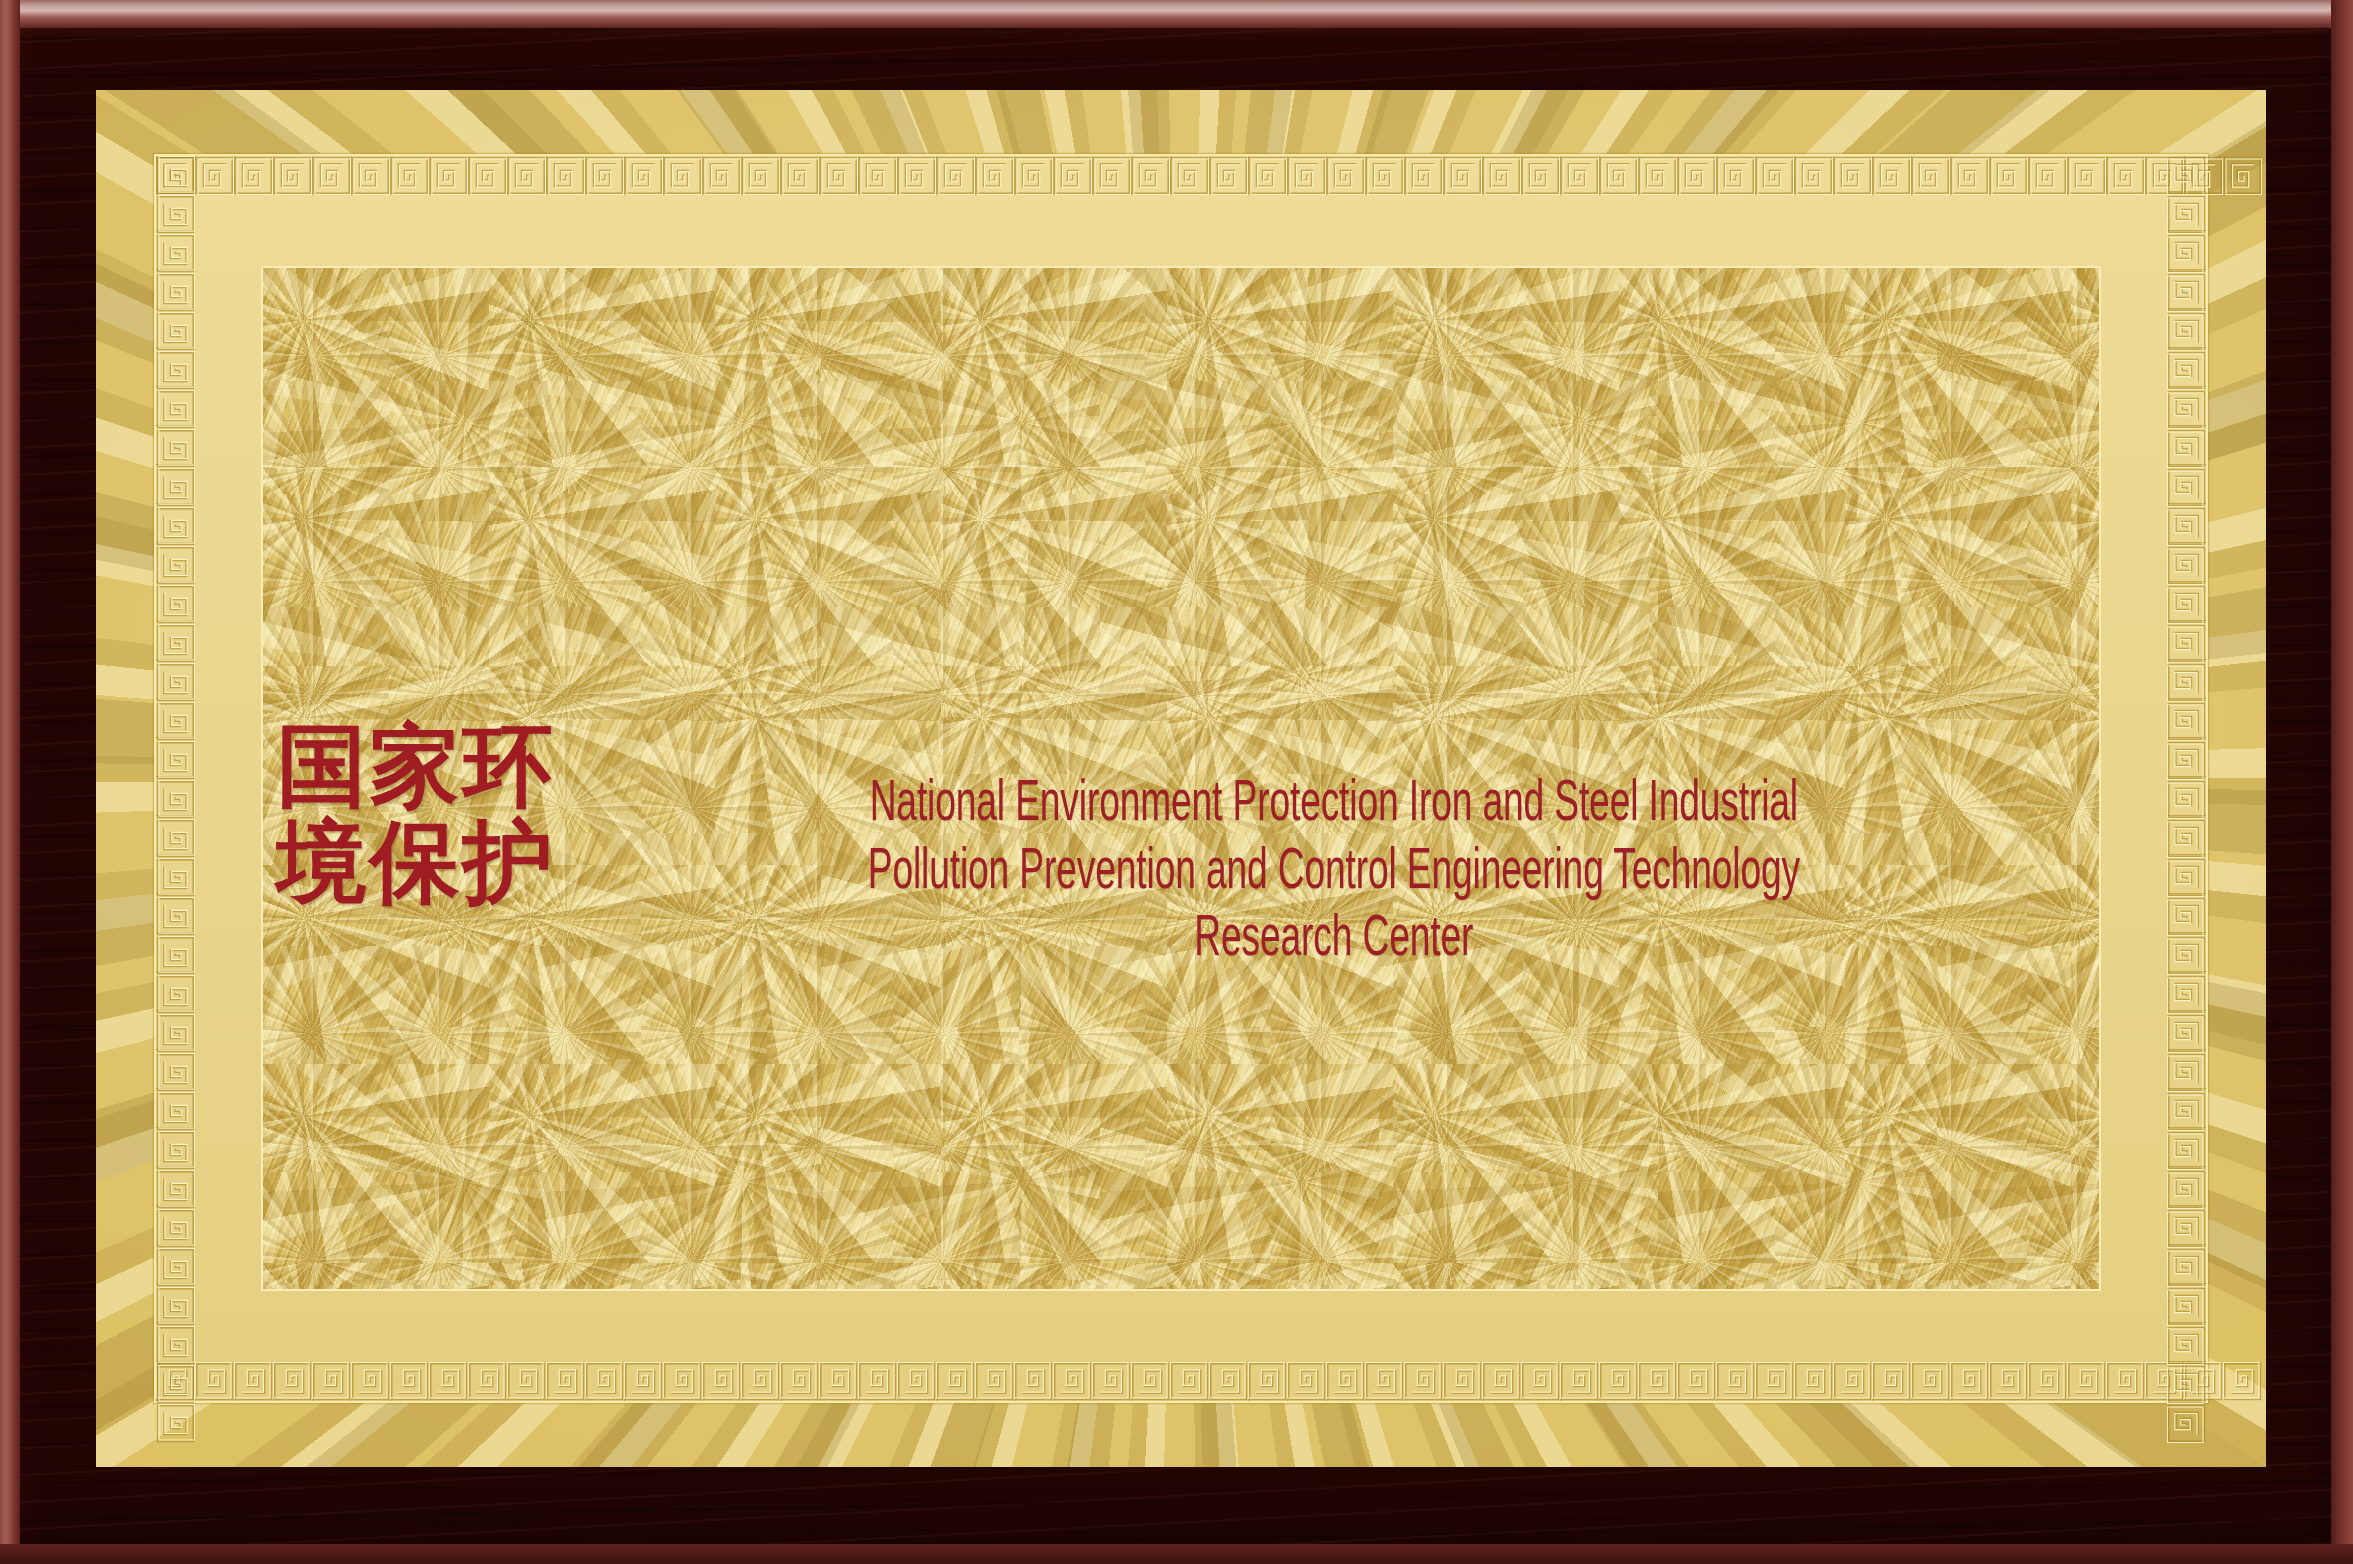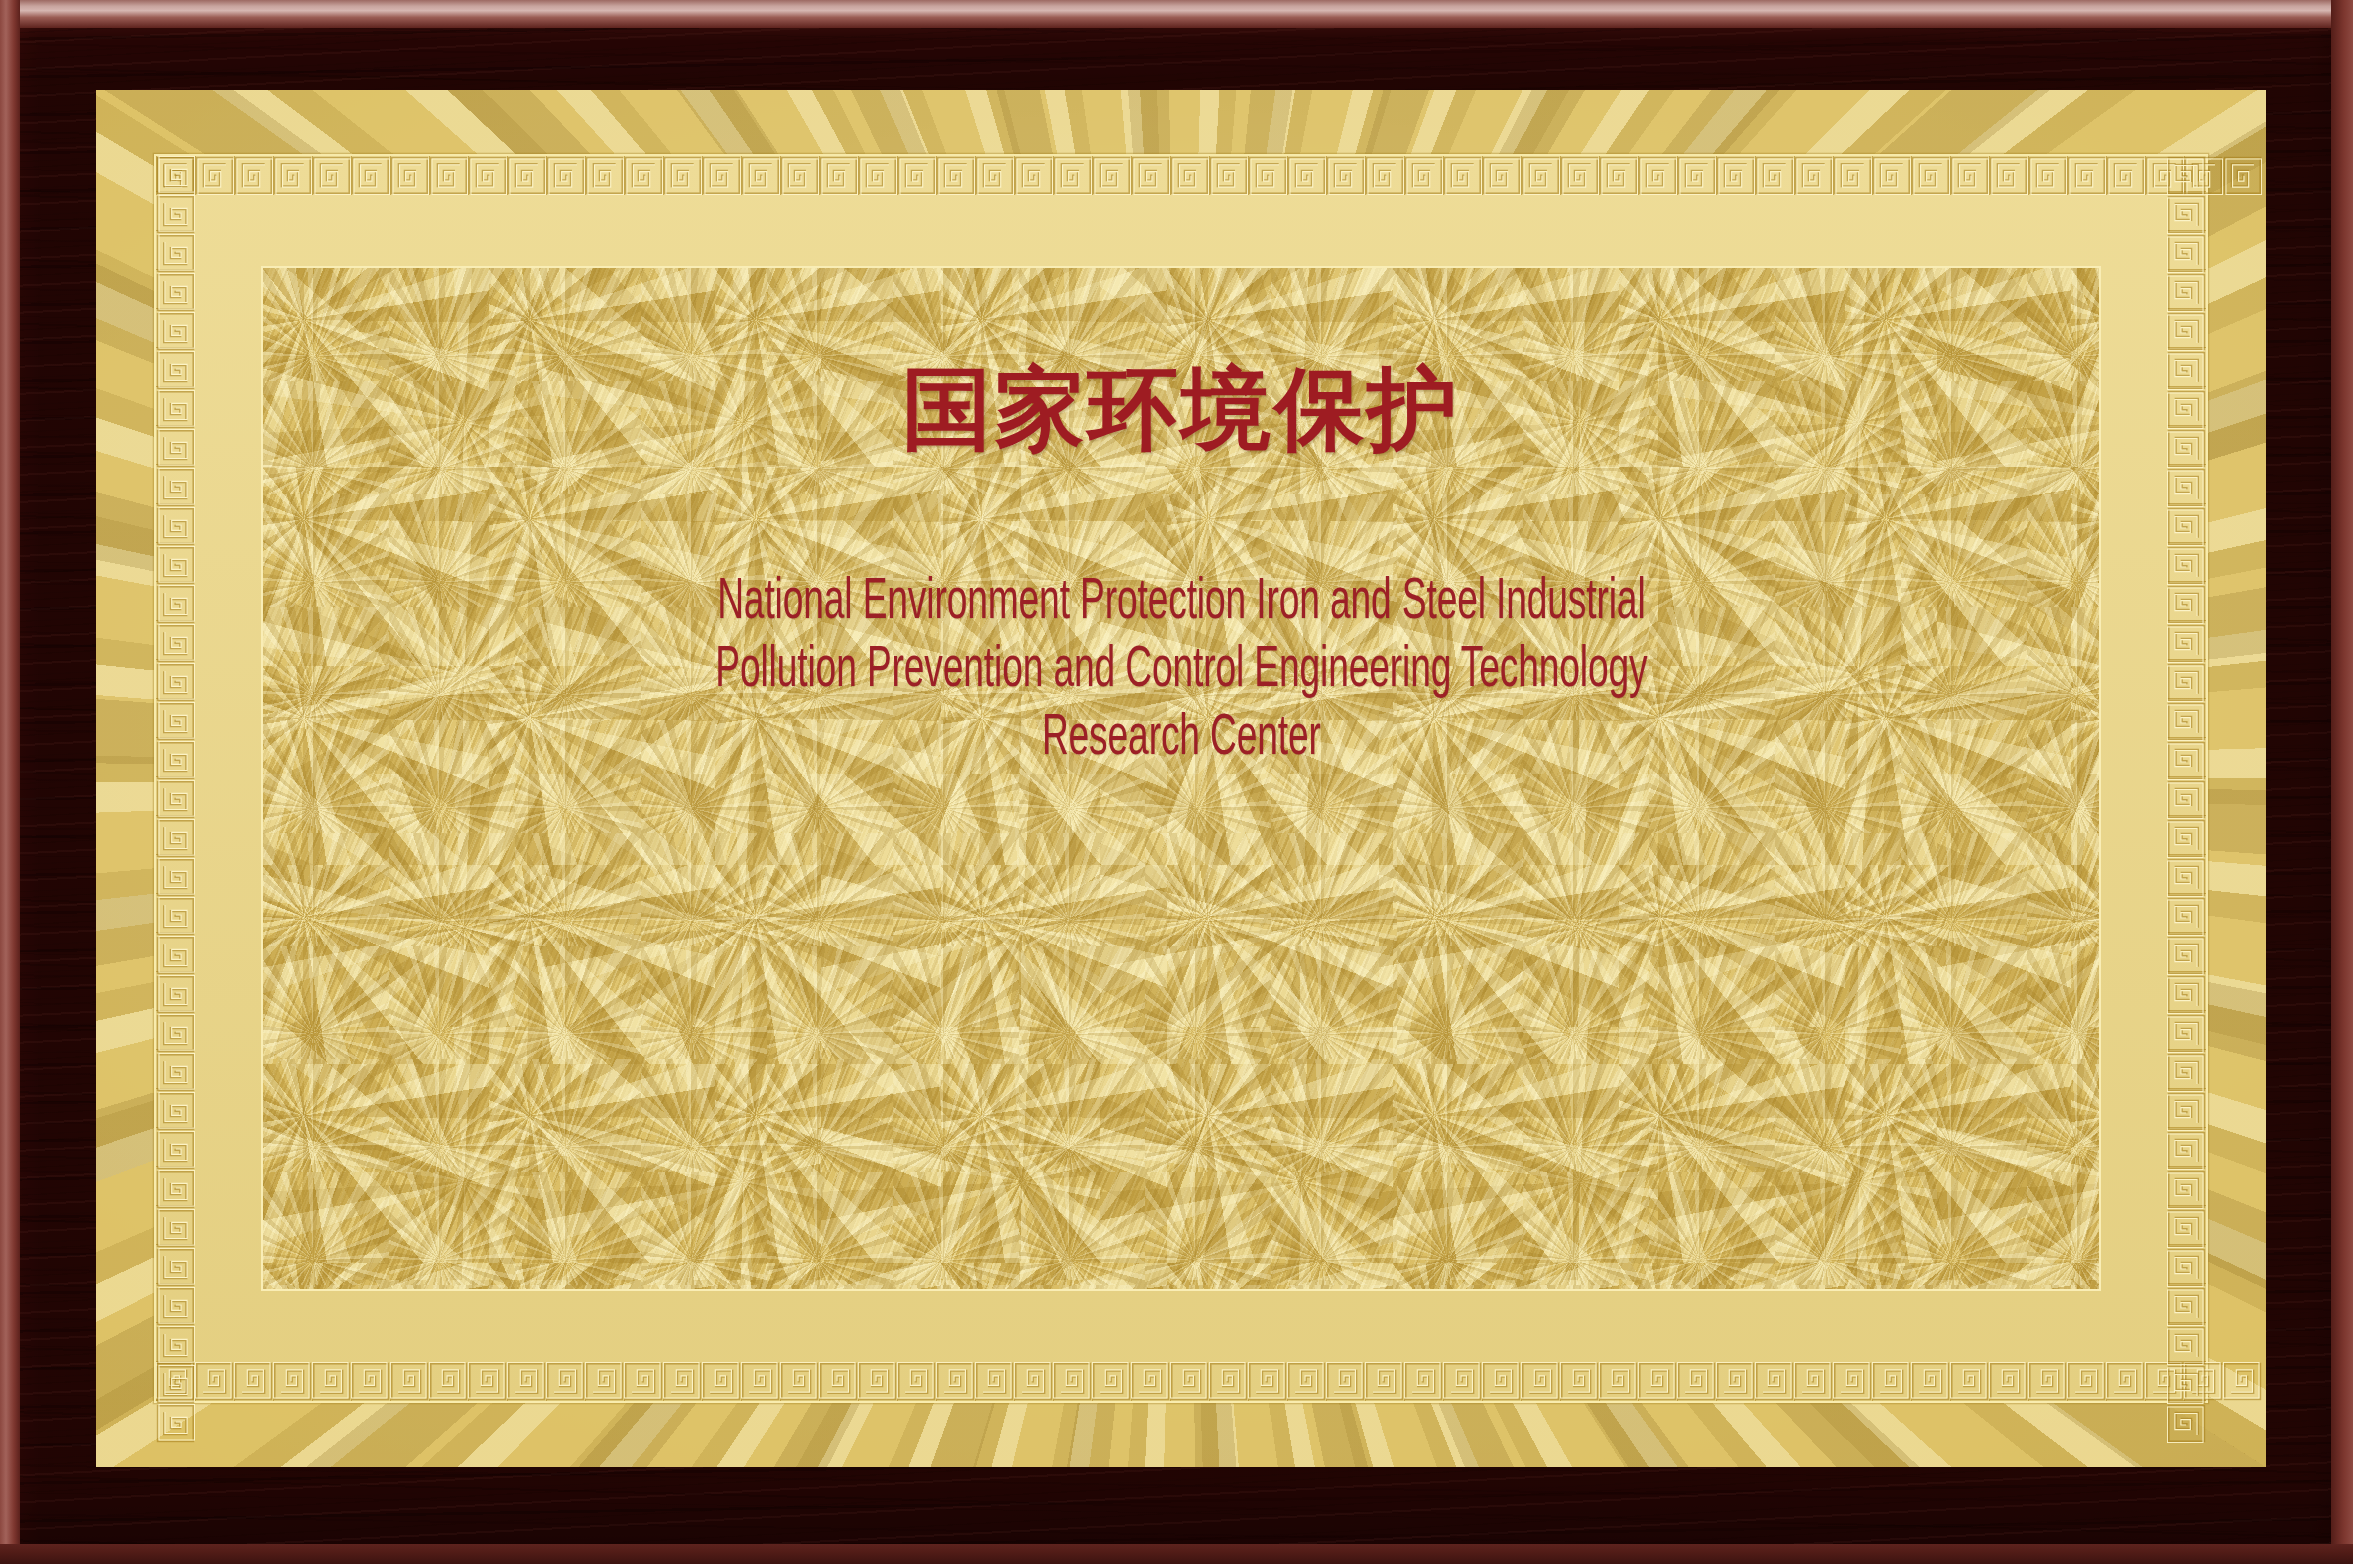--- a/index.html
+++ b/index.html
@@ -154,21 +154,21 @@
   .mottle2{
     position:absolute; inset:0; opacity:.5;
     background-image:
       repeating-conic-gradient(from 33deg at 40% 78%, rgba(255,252,222,.5) 0deg 4deg, rgba(150,114,26,.38) 4deg 9deg, rgba(0,0,0,0) 9deg 17deg);
     background-size:126px 113px;
   }
 
   
   #text-block{
     position:absolute; inset:0;
-    display:flex; flex-direction:column;
+    display:flex; flex-direction:row;
     align-items:center; justify-content:flex-start;
     padding-top:93px;
     text-align:center;
   }
   .cn-line{
     color:#9e1c22;
     font-family:"DejaVu Sans","Liberation Sans",sans-serif;
     font-weight:bold;
     letter-spacing:.035em;
     line-height:1.06;

